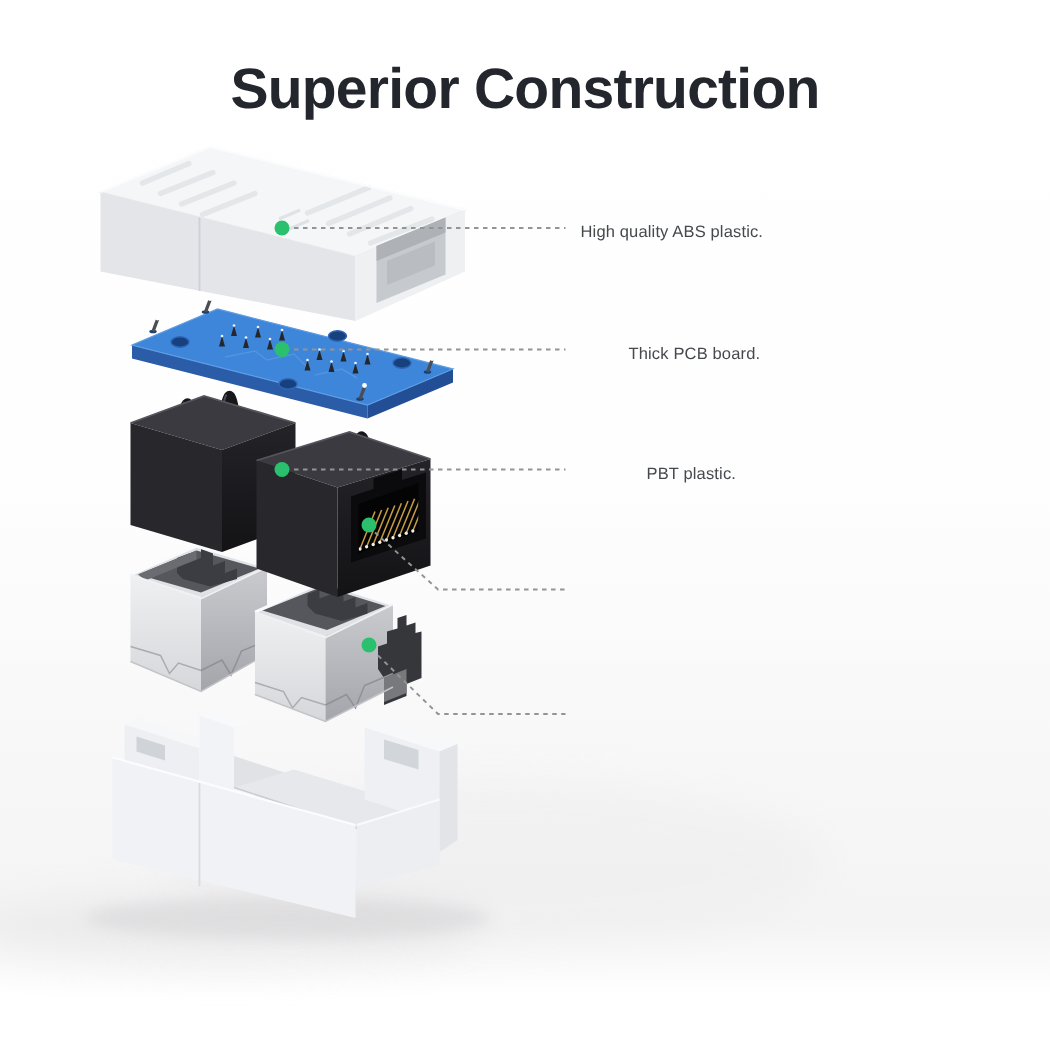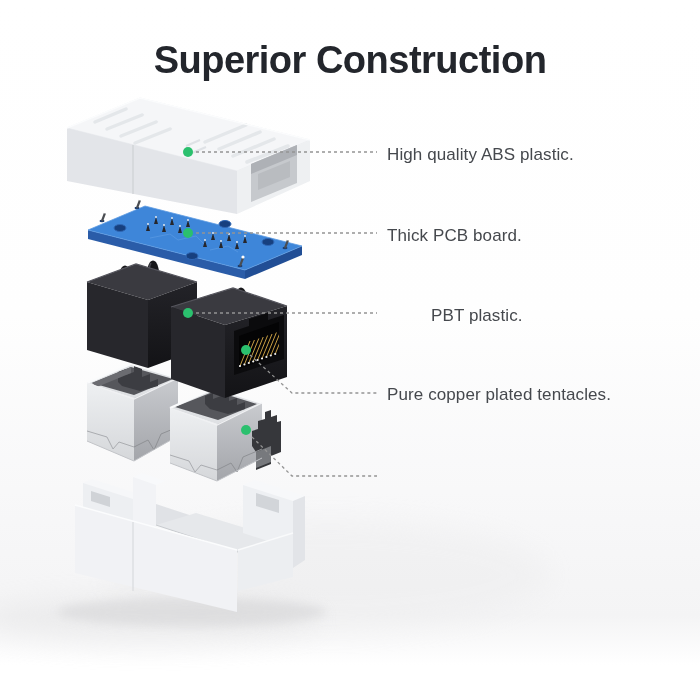--- a/index.html
+++ b/index.html
@@ -13,25 +13,25 @@
   }
   .scene{position:absolute;left:0;top:0;width:700px;height:700px;}
   .page-title{
     position:absolute;left:0;top:14px;width:700px;
     text-align:center;
     font-size:38px;font-weight:bold;letter-spacing:-0.5px;
     color:#23262c;
   }
   .callout-label{
     position:absolute;left:387px;
-    font-size:17px;color:#45484d;letter-spacing:0.1px;
+    font-size:11px;color:#45484d;letter-spacing:0.1px;
     white-space:nowrap;line-height:20px;
   }
   .cl-1{top:145px;}
-  .cl-2{top:226px;}
+  .cl-2{top:226px;margin-left:32px;}
   .cl-3{top:306px;margin-left:44px;}
   .cl-4{top:385px;}
   .cl-5{top:466px;}
 </style>
 </head>
 <body>
 
 <div class="canvas">
 
   <svg class="scene" viewBox="0 0 700 700" aria-hidden="true">
@@ -271,15 +271,14 @@
       <circle cx="246" cy="350" r="5"></circle>
       <circle cx="246" cy="430" r="5"></circle>
     </g>
   </svg>
 
   <h1 class="page-title">Superior Construction</h1>
 
   <div class="callout-label cl-1">High quality ABS plastic.</div>
   <div class="callout-label cl-2">Thick PCB board.</div>
   <div class="callout-label cl-3">PBT plastic.</div>
-  <div class="callout-label cl-4">Pure copper plated tentacles.</div>
 
 </div>
 
 </body></html>

